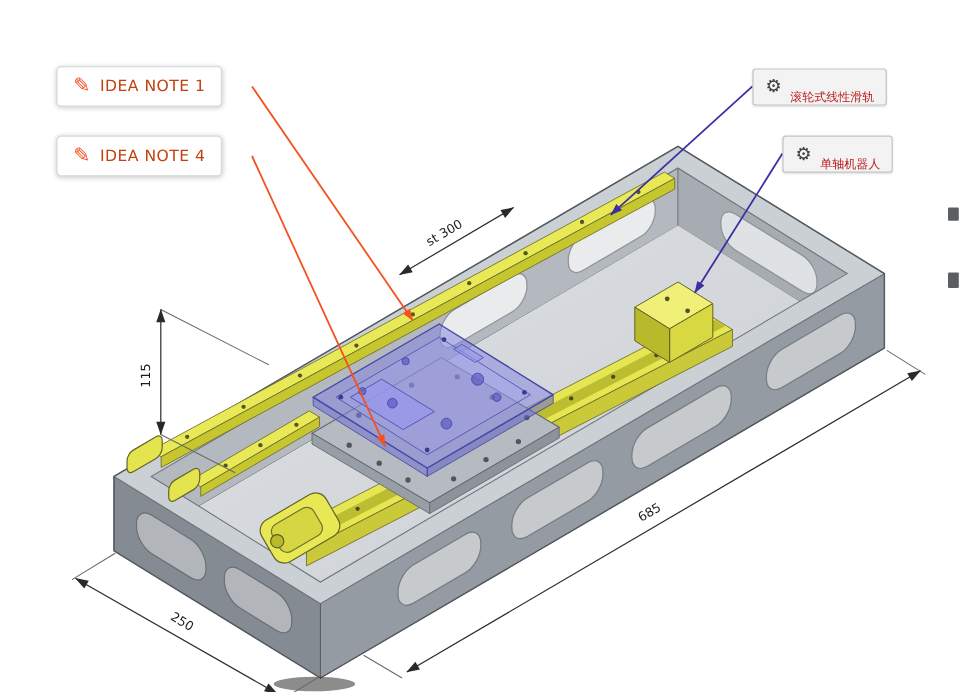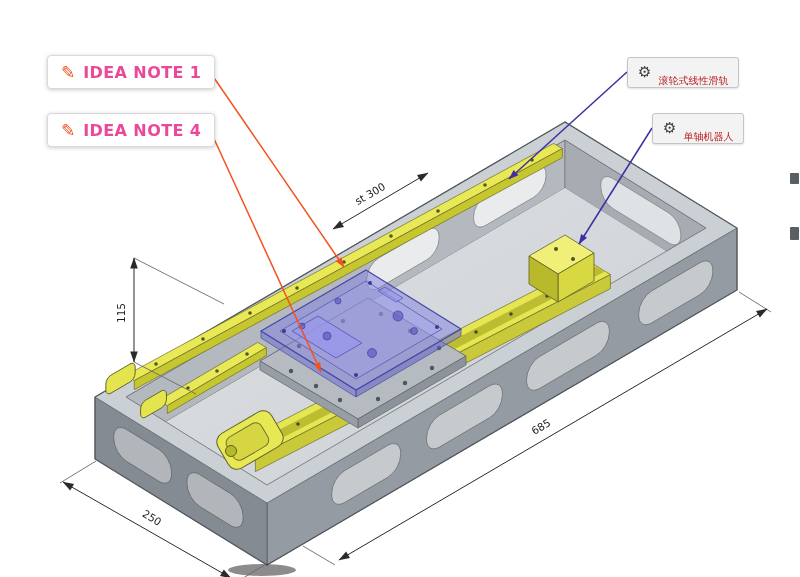--- a/index.html
+++ b/index.html
@@ -3,21 +3,21 @@
 <meta charset="utf-8">
 <style>
   html,body{margin:0;padding:0;background:#fff;}
   #app{position:relative;width:800px;height:577px;overflow:hidden;background:#ffffff;
        font-family:"DejaVu Sans","Liberation Sans",sans-serif;}
   #scene{position:absolute;left:0;top:0;}
   .note-box{position:absolute;display:flex;align-items:center;gap:8px;height:34px;
     padding:0 13px;background:#fff;border:1px solid #d9d9d9;border-radius:4px;
     box-shadow:0 1px 4px rgba(0,0,0,.2);box-sizing:border-box;cursor:pointer;}
   .note-box .pencil{color:#f4511e;font-size:17px;line-height:1;}
-  .note-box .txt{color:#ec4899;font-size:16px;font-weight:bold;letter-spacing:.4px;white-space:nowrap;}
+  .note-box .txt{color:#c2410c;font-size:13px;font-weight:normal;letter-spacing:.4px;white-space:nowrap;}
   .part-box{position:absolute;display:flex;align-items:center;gap:7px;height:31px;
     padding:0 10px;background:#f3f3f4;border:1px solid #c5c5c7;border-radius:3px;
     box-shadow:0 1px 2px rgba(0,0,0,.12);box-sizing:border-box;cursor:pointer;}
   .part-box .gear{color:#3d3d3d;font-size:15px;line-height:1;}
   .part-box .txt{color:#b91c1c;font-size:10px;white-space:nowrap;margin-top:16px;}
   .dim-text{font-size:10.5px;fill:#1c1c1c;}
   .ext{stroke:#6a6a6a;stroke-width:.9;fill:none;}
   .dim{stroke:#2a2a2a;stroke-width:1;fill:none;}
 </style>
 </head>

